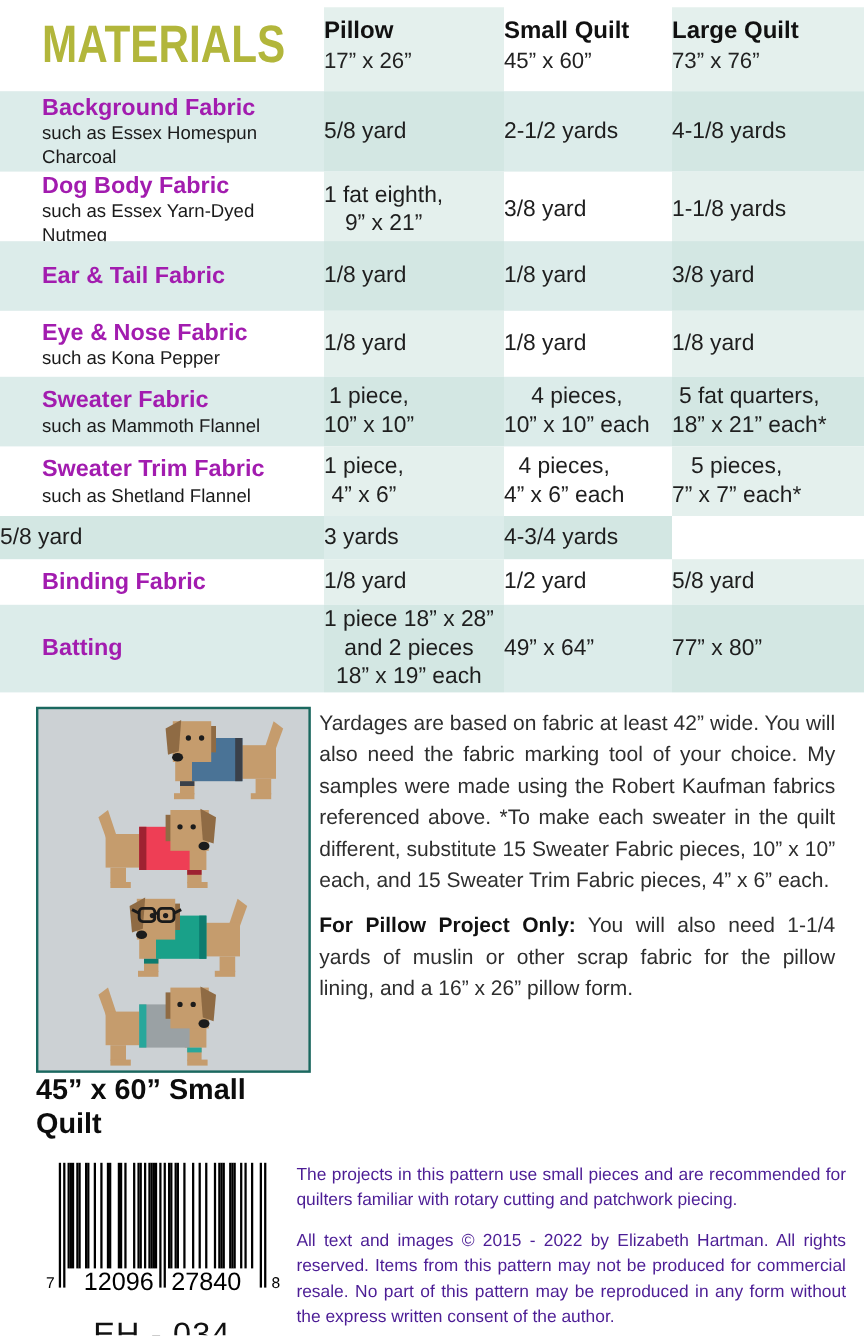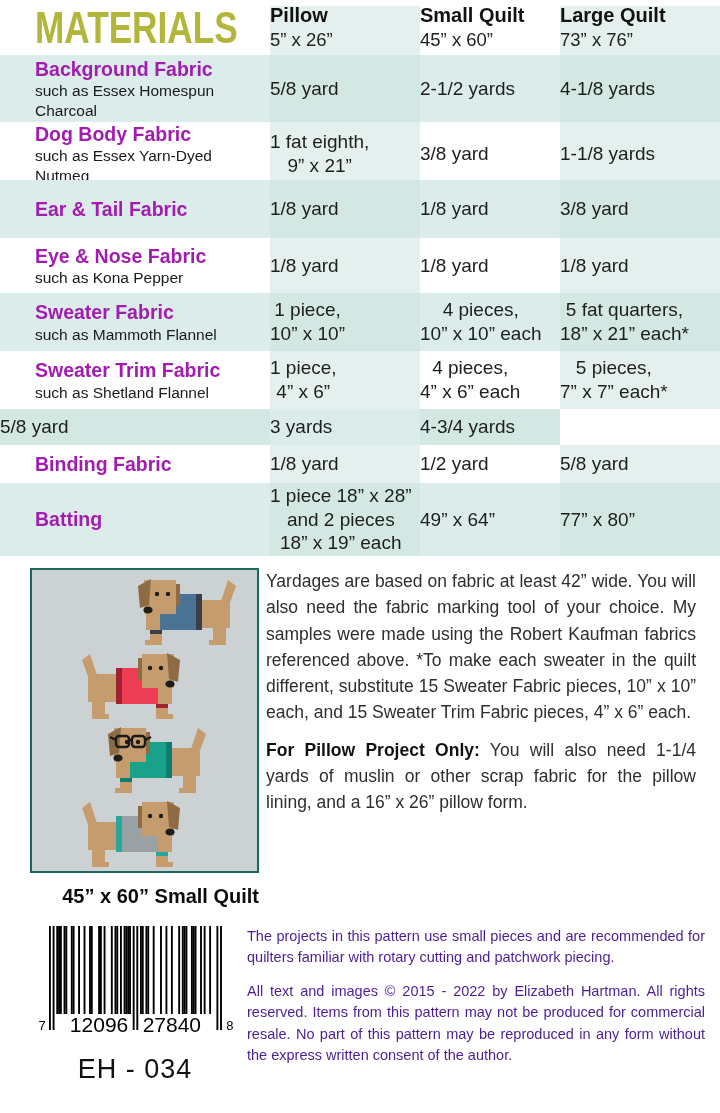--- a/index.html
+++ b/index.html
@@ -23,21 +23,21 @@
   .colsize { font-size:18.5px; color:#222; line-height:1.3; }
   .rlabel { font-size:19.5px; font-weight:bold; color:#a21caf; line-height:1.25; }
   .rsub { font-size:15.5px; color:#1a1a1a; line-height:1.25; }
   .val { font-size:19px; color:#1e1e1e; line-height:1.24; white-space:pre-line; }
 
   
   .mid { display:flex; margin-top:12px; }
   .quilt-wrap { margin-left:30px; width:229px; flex:0 0 auto; }
   .quilt-frame { width:229px; height:305px; border:2px solid #1a685f; background:#ccd1d4; }
   .quilt-frame svg { display:block; width:100%; height:100%; }
-  .quilt-caption { margin-top:12px; text-align:right; font-size:20px; font-weight:bold; color:#0c0c0c; }
+  .quilt-caption { margin-top:1px; text-align:left; font-size:24px; font-weight:bold; color:#0c0c0c; }
   .notes { margin-left:7px; width:430px; }
   .notes p { font-size:17.5px; line-height:1.5; color:#2e2e2e; text-align:justify; margin-bottom:11px; }
   .lead { font-weight:bold; color:#111; }
 
   
   .bottom { display:flex; margin-top:16px; }
   .barcode-wrap { margin-left:35px; width:200px; flex:0 0 auto; text-align:center; }
   .barcode-wrap svg { display:block; }
   .item-code { margin-top:4px; font-size:27px; color:#111; letter-spacing:1px; }
   .fineprint { margin-left:12px; width:458px; padding-top:2px; }
@@ -50,27 +50,27 @@
   .tr    { fill:var(--trim); }
   .ink   { fill:#1c1c1c; }
 </style>
 </head>
 <body>
 
 <div class="page">
 
   <div class="mtable">
 
-    <div class="trow" style="height:55px">
+    <div class="trow" style="height:76px">
       <div class="cell c1">
           <div class="title-h" style="color: rgb(178, 182, 59);">MATERIALS</div>
         </div>
       <div class="cell c2 tint htint">
         <div class="colname">Pillow</div>
-        <div class="colsize">5” x 26”</div>
+        <div class="colsize">17” x 26”</div>
       </div>
       <div class="cell c3">
         <div class="colname">Small Quilt</div>
         <div class="colsize">45” x 60”</div>
       </div>
       <div class="cell c4 tint htint">
         <div class="colname">Large Quilt</div>
         <div class="colsize">73” x 76”</div>
       </div>
     </div>

